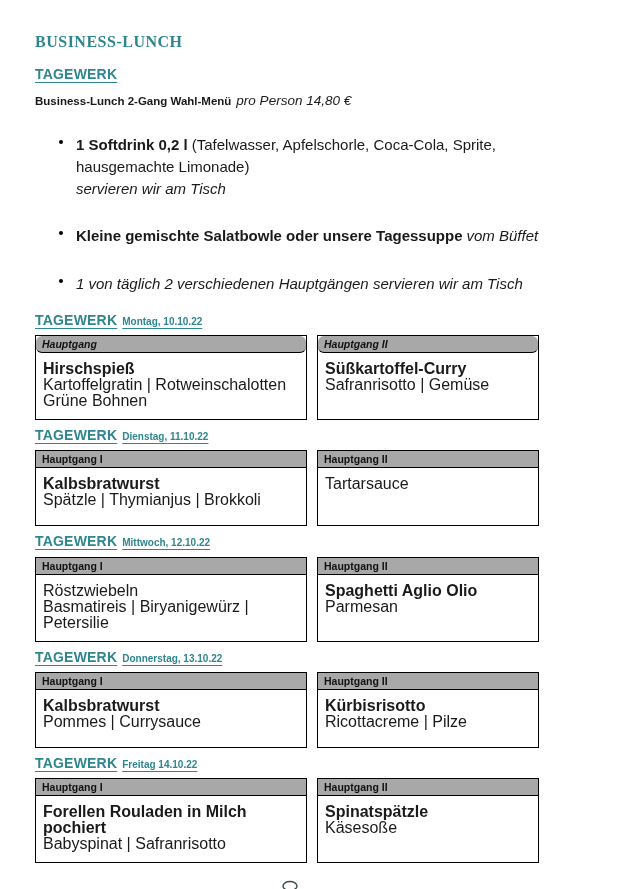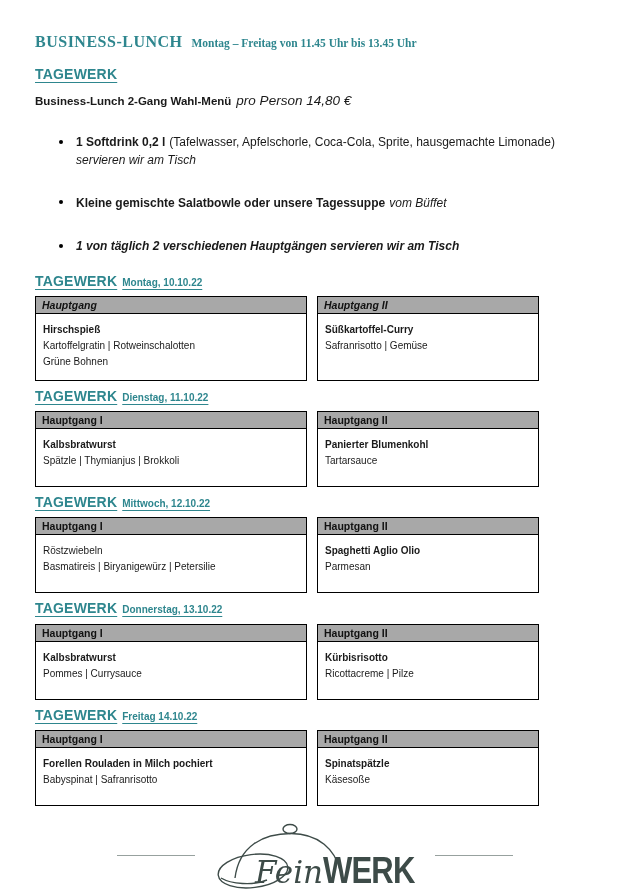--- a/index.html
+++ b/index.html
@@ -46,52 +46,52 @@
   }
 
   
   .offer-line { font-size: 11.5px; margin-bottom: 10px; }
   .offer-bold { font-weight: bold; }
   .offer-italic { font-weight: normal; font-style: italic; font-size: 13.5px; margin-left: 5px; }
 
   ul.bullets { list-style: none; margin-bottom: 15px; }
   ul.bullets li {
     position: relative; padding-left: 41px; margin-bottom: 11px;
-    font-size: 12px; line-height: 1.45; margin-top: 26px;
+    font-size: 15px; line-height: 1.45; margin-top: 26px;
   }
   ul.bullets li::before {
     content: ""; position: absolute; left: 24px; top: 5.5px;
     width: 4px; height: 4px; border-radius: 50%; background: #000;
   }
   .b-bold { font-weight: bold; }
   .b-reg { margin-left: 4px; }
   .b-italic { font-style: italic; }
   .b-italic.gap { margin-left: 4px; }
-  .b-bold-italic { font-weight: bold; font-style: italic; }
+  .b-bold-italic { font-weight: normal; font-style: italic; }
 
   
   .day { margin-bottom: 5px; }
   .day .sec-heading { margin-bottom: 6px; }
   .menu-table { display: flex; width: 560px; }
   .menu-table .col {
     border: 1px solid #000; background: #fff;
   }
   .menu-table .col.c1 { width: 272px; margin-right: 10px; }
   .menu-table .col.c2 { width: 222px; }
   .col-header {
     background: var(--hdr-gray);
     border-bottom: 1px solid #000;
     font-size: 10.5px; font-weight: bold;
     padding: 2px 6px 1px 6px; height: 17px; line-height: 13px;
     color: #111;
   }
-  .italic-headers .col-header { font-style: italic; }
+  .italic-headers .col-header { font-style: italic; border-radius: 6px; }
   .col-body {
     padding: 8px 8px 10px 7px; min-height: 57px;
-    font-size: 10px; line-height: 16px;
+    font-size: 16px; line-height: 16px;
   }
   .dish-title { font-weight: bold; }
 
   
   .logo-row {
     margin-top: 14px;
     display: flex; align-items: center; justify-content: center;
     width: 560px;
   }
   .logo-line { width: 78px; height: 1px; background: #97a19e; }
@@ -99,21 +99,20 @@
   .logo-line.right { margin-left: 6px; }
   .logo-mark { display: block; }
 </style>
 </head>
 <body>
 
 <div class="page">
 
   <div class="title-row">
     <span class="doc-title">BUSINESS-LUNCH</span>
-    <span class="doc-subtitle">Montag – Freitag von 11.45 Uhr bis 13.45 Uhr</span>
   </div>
 
   <div class="sec-heading">
     <span class="underline"><span class="tw">TAGEWERK</span></span>
   </div>
 
   <div class="offer-line">
     <span class="offer-bold">Business-Lunch 2-Gang Wahl-Menü</span><span class="offer-italic">pro Person 14,80 €</span>
   </div>
 
@@ -161,21 +160,20 @@
       <div class="col c1">
         <div class="col-header">Hauptgang I</div>
         <div class="col-body">
           <div class="dish-title">Kalbsbratwurst</div>
           <div class="dish-line">Spätzle | Thymianjus | Brokkoli</div>
         </div>
       </div>
       <div class="col c2">
         <div class="col-header">Hauptgang II</div>
         <div class="col-body">
-          <div class="dish-title">Panierter Blumenkohl</div>
           <div class="dish-line">Tartarsauce</div>
         </div>
       </div>
     </div>
   </section>
 
   <section class="day">
     <div class="sec-heading">
       <span class="underline"><span class="tw">TAGEWERK</span><span class="date">Mittwoch, 12.10.22</span></span>
     </div>

